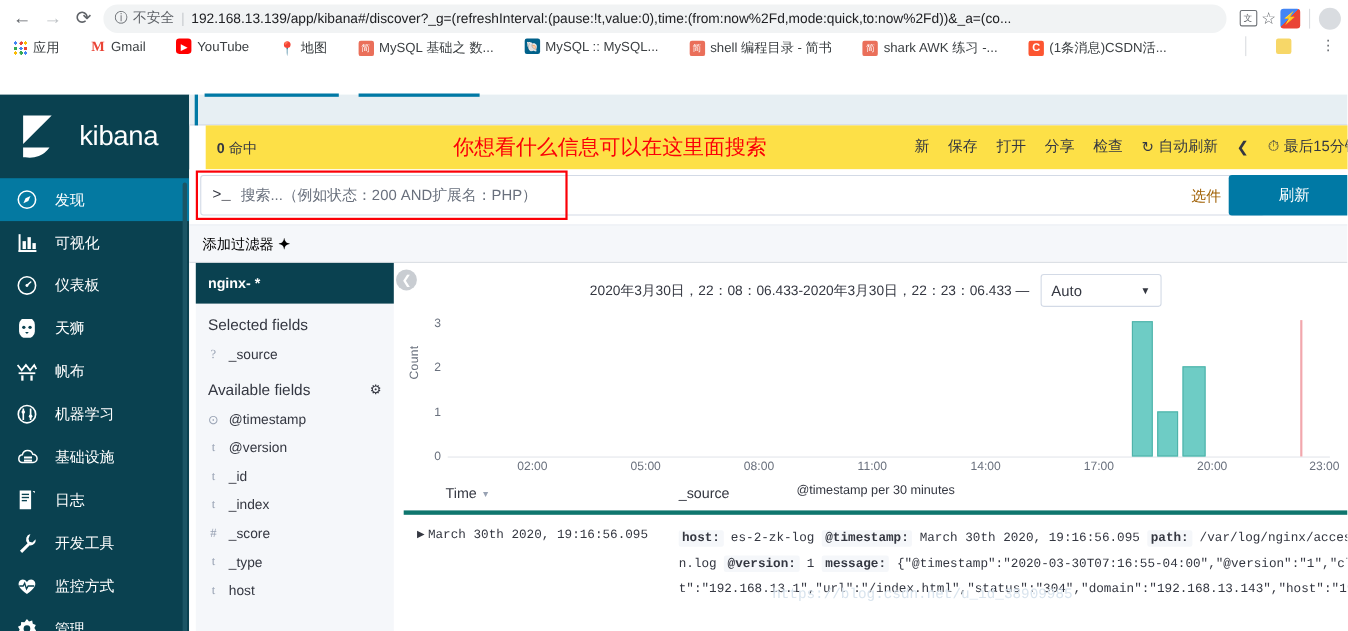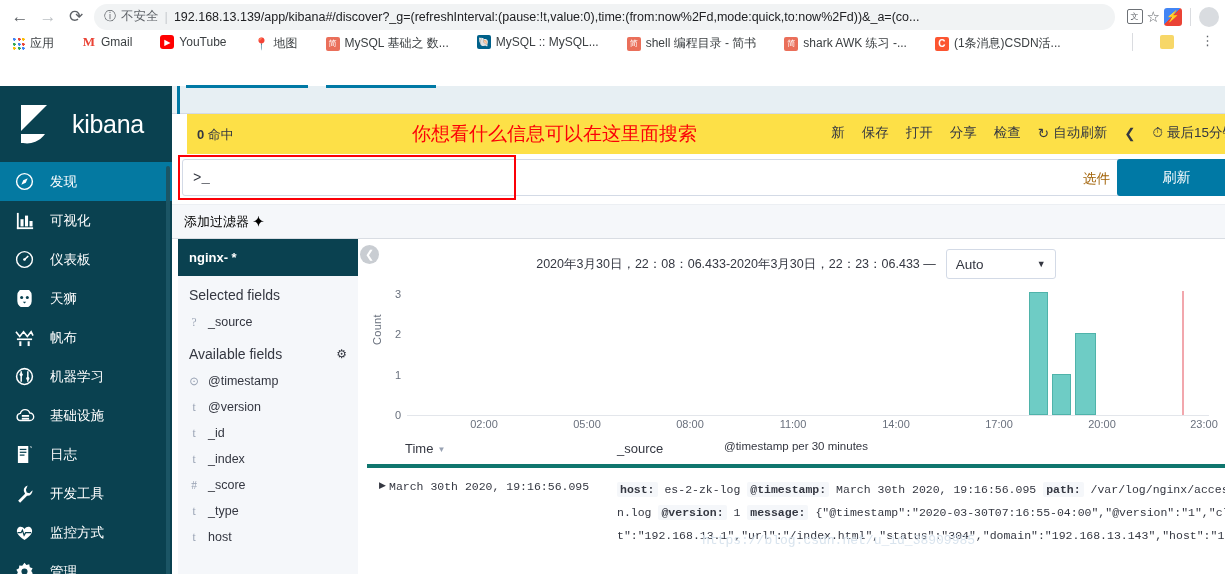--- a/index.html
+++ b/index.html
@@ -431,20 +431,21 @@
         <span class="withico">
           <span>⏱</span>
           <span>最后15分钟</span>
         </span>
       </div>
     </div>
 
     <div class="queryrow">
       <div class="qbox">
         <span class="prompt">&gt;_</span>
+        <input class="qinput" type="text" placeholder="搜索...（例如状态：200 AND扩展名：PHP）" style="">
       </div>
       <div class="opts">选件</div>
       <div class="refresh-btn">刷新</div>
       <div class="ann-box"></div>
     </div>
 
     <div class="filterrow">
       <div class="addfilter">
         <span>添加过滤器</span><span class="plus">✦</span>
       </div>

